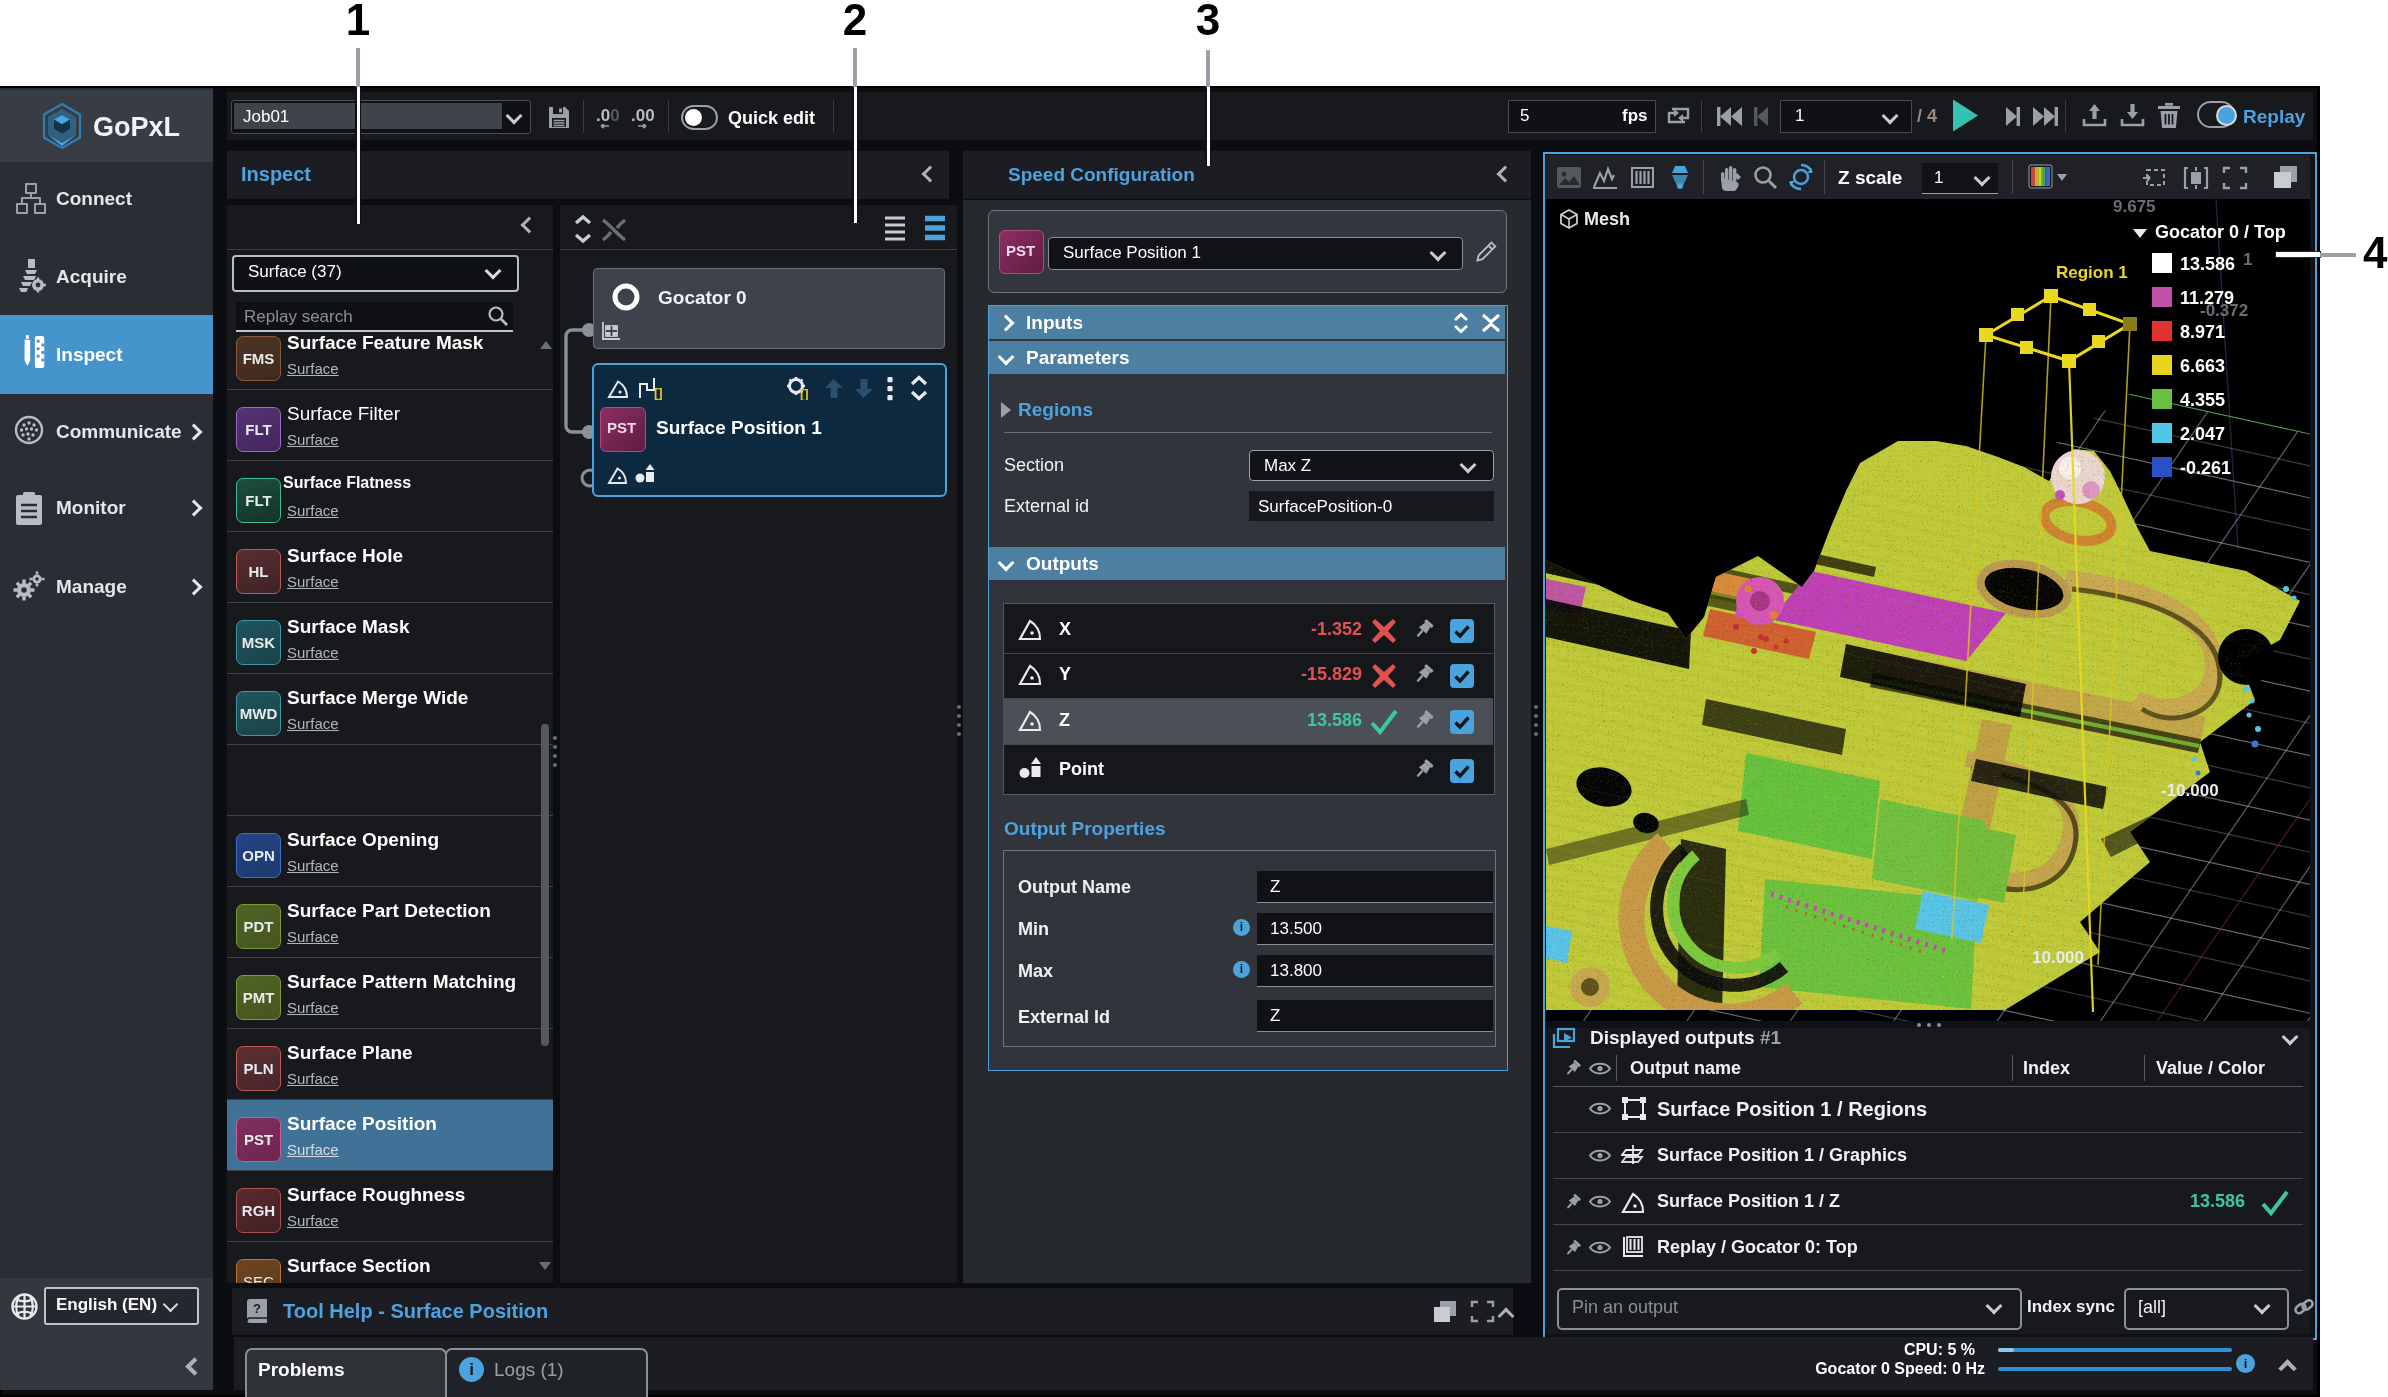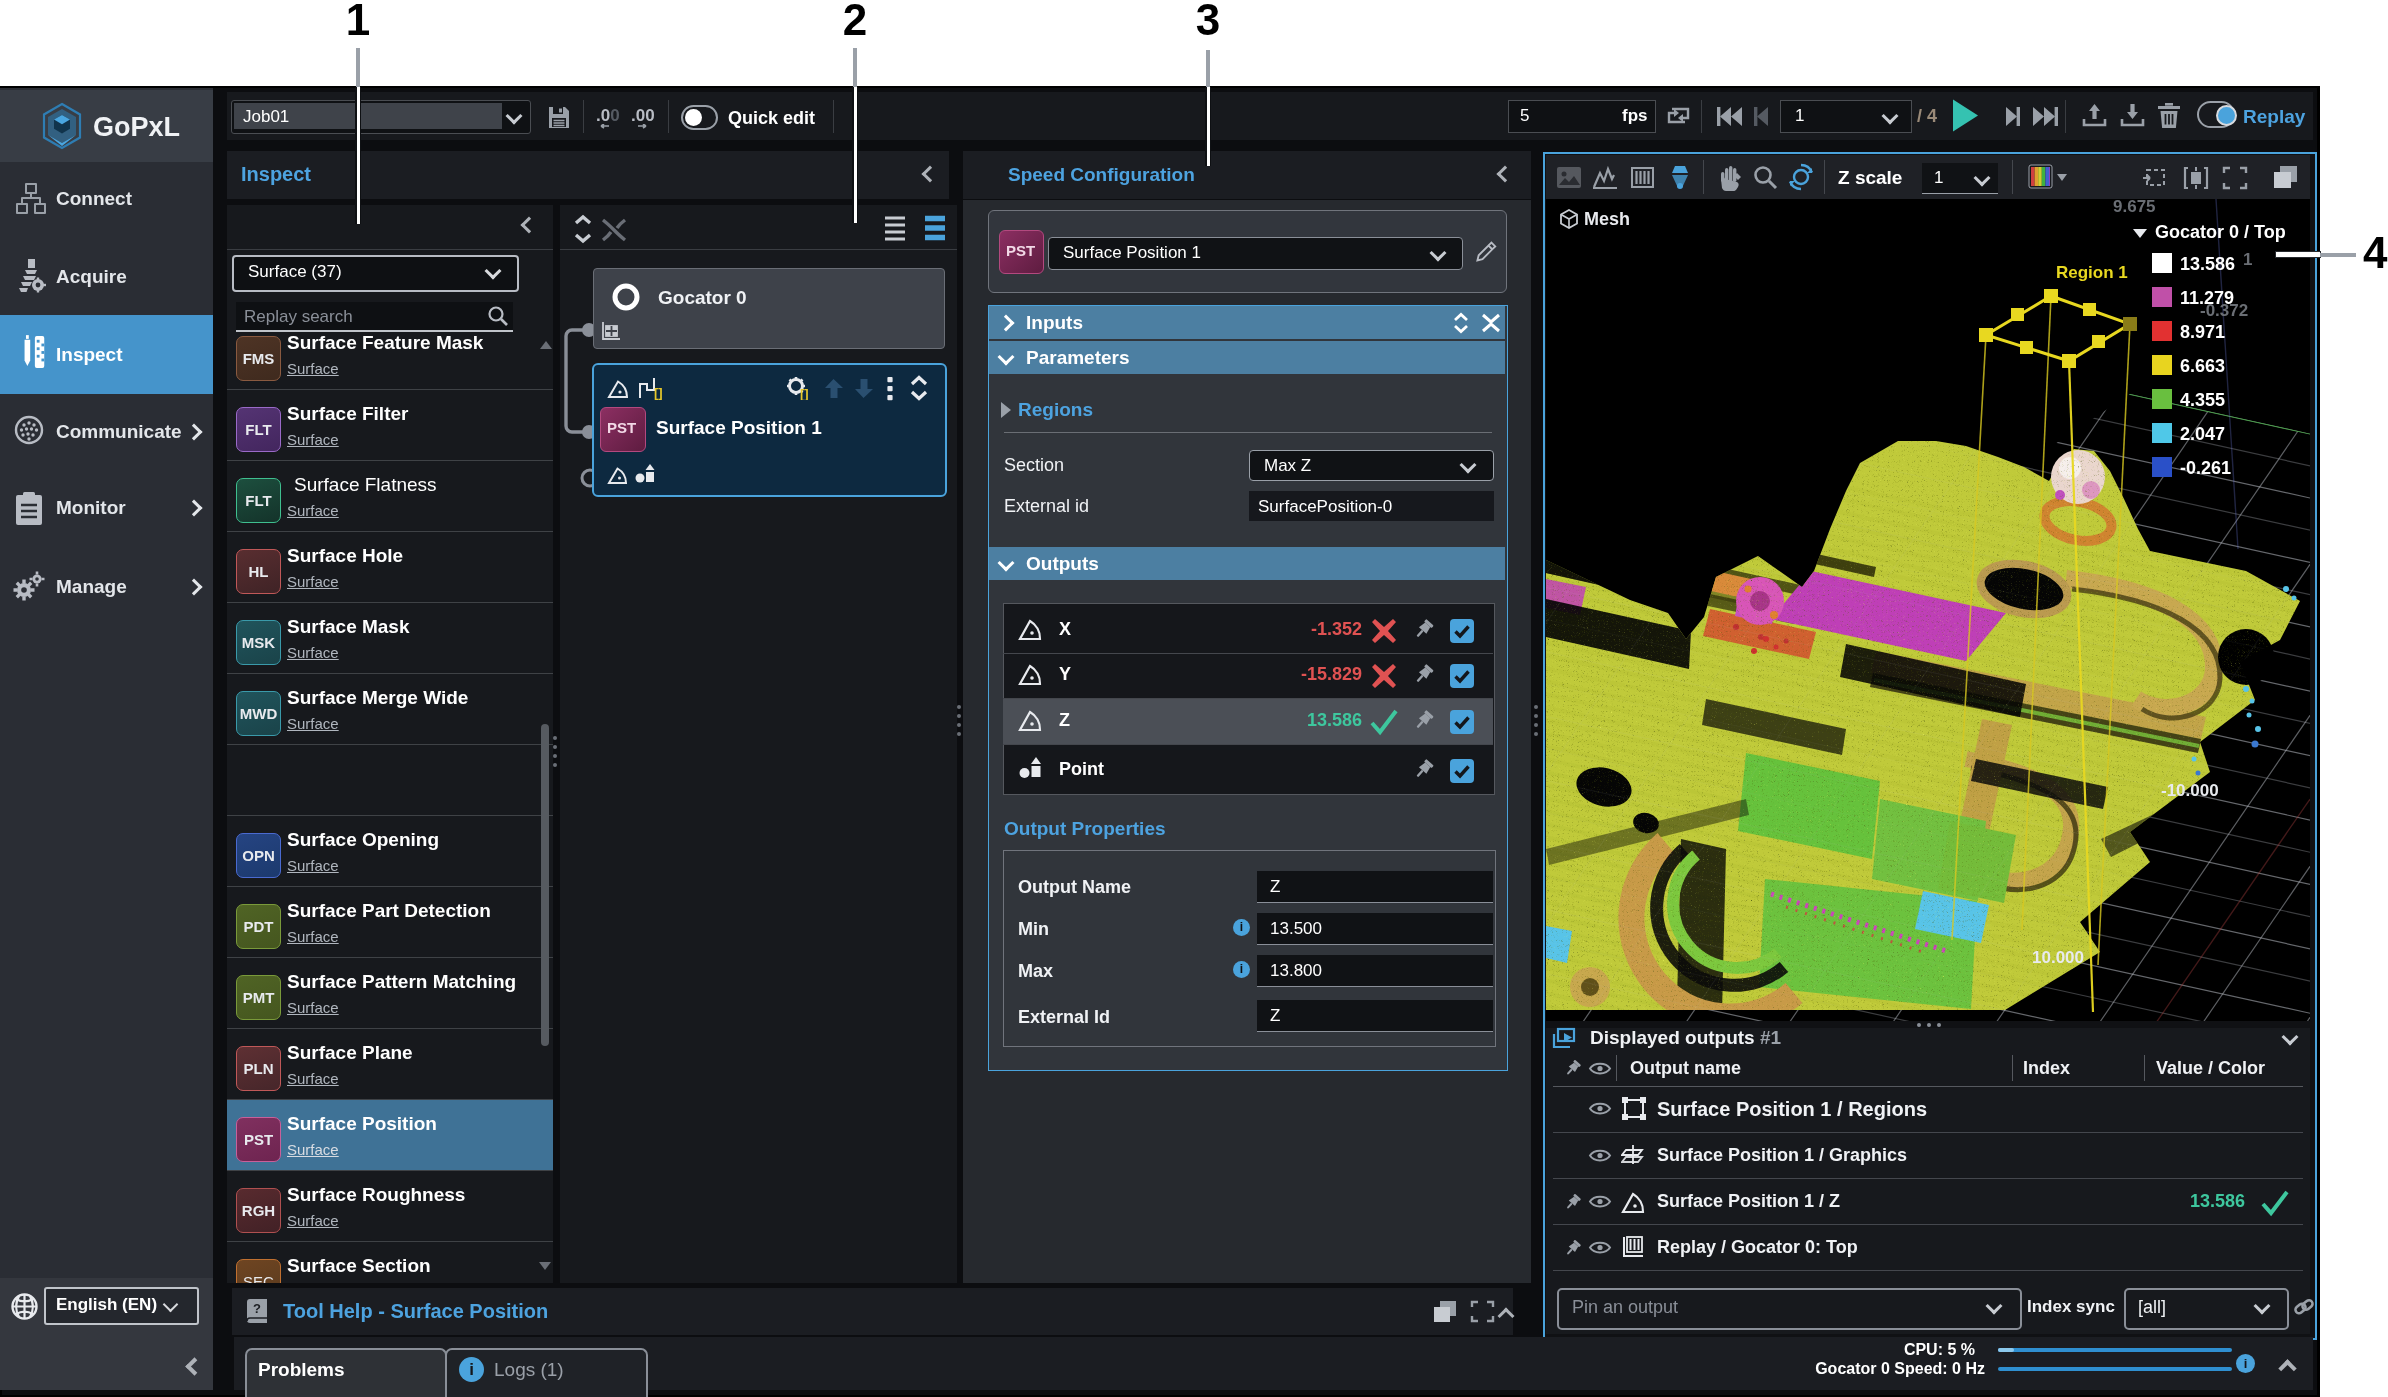--- a/index.html
+++ b/index.html
@@ -291,27 +291,27 @@
 
 <div class="a" style="left:227px;top:332px;width:326px;height:951px;overflow:hidden" id="toollist">
 <div style="position:absolute;left:0;top:-13px;width:326px;height:71px;">
 <div style="position:absolute;left:9px;top:17px;width:43px;height:43px;border-radius:7px;background:linear-gradient(160deg,#8a5a4033,#3f2a1e);background-color:#3f2a1e;border:1.5px solid #8a5a40;color:#e8eaee;font-weight:bold;font-size:15px;text-align:center;line-height:43px">FMS</div>
 <div style="position:absolute;left:60px;top:13px;font-size:19px;font-weight:bold;color:#fff">Surface Feature Mask</div>
 <div style="position:absolute;left:60px;top:41px;font-size:15px;color:#b0b6be"><span style="text-decoration:underline">Surface</span></div>
 </div>
 <div style="position:absolute;left:0;top:57px;width:326px;height:1px;background:#3f4246"></div>
 <div style="position:absolute;left:0;top:58px;width:326px;height:71px;">
 <div style="position:absolute;left:9px;top:17px;width:43px;height:43px;border-radius:7px;background:linear-gradient(160deg,#9a6ac833,#43265e);background-color:#43265e;border:1.5px solid #9a6ac8;color:#e8eaee;font-weight:bold;font-size:15px;text-align:center;line-height:43px">FLT</div>
-<div style="position:absolute;left:60px;top:13px;font-size:19px;font-weight:bold;color:#fff">Surface Filter</div>
+<div style="position:absolute;left:60px;top:13px;font-size:19px;font-weight:normal;color:#fff">Surface Filter</div>
 <div style="position:absolute;left:60px;top:41px;font-size:15px;color:#b0b6be"><span style="text-decoration:underline">Surface</span></div>
 </div>
 <div style="position:absolute;left:0;top:128px;width:326px;height:1px;background:#3f4246"></div>
 <div style="position:absolute;left:0;top:129px;width:326px;height:71px;">
 <div style="position:absolute;left:9px;top:17px;width:43px;height:43px;border-radius:7px;background:linear-gradient(160deg,#3fbf8f33,#14332a);background-color:#14332a;border:1.5px solid #3fbf8f;color:#e8eaee;font-weight:bold;font-size:15px;text-align:center;line-height:43px">FLT</div>
-<div style="position:absolute;left:67px;top:13px;font-size:19px;font-weight:normal;color:#fff">Surface Flatness</div>
+<div style="position:absolute;left:56px;top:13px;font-size:16px;font-weight:bold;color:#fff">Surface Flatness</div>
 <div style="position:absolute;left:60px;top:41px;font-size:15px;color:#b0b6be"><span style="text-decoration:underline">Surface</span></div>
 </div>
 <div style="position:absolute;left:0;top:199px;width:326px;height:1px;background:#3f4246"></div>
 <div style="position:absolute;left:0;top:200px;width:326px;height:71px;">
 <div style="position:absolute;left:9px;top:17px;width:43px;height:43px;border-radius:7px;background:linear-gradient(160deg,#c0585833,#3f2326);background-color:#3f2326;border:1.5px solid #c05858;color:#e8eaee;font-weight:bold;font-size:15px;text-align:center;line-height:43px">HL</div>
 <div style="position:absolute;left:60px;top:13px;font-size:19px;font-weight:bold;color:#fff">Surface Hole</div>
 <div style="position:absolute;left:60px;top:41px;font-size:15px;color:#b0b6be"><span style="text-decoration:underline">Surface</span></div>
 </div>
 <div style="position:absolute;left:0;top:270px;width:326px;height:1px;background:#3f4246"></div>
 <div style="position:absolute;left:0;top:271px;width:326px;height:71px;">

